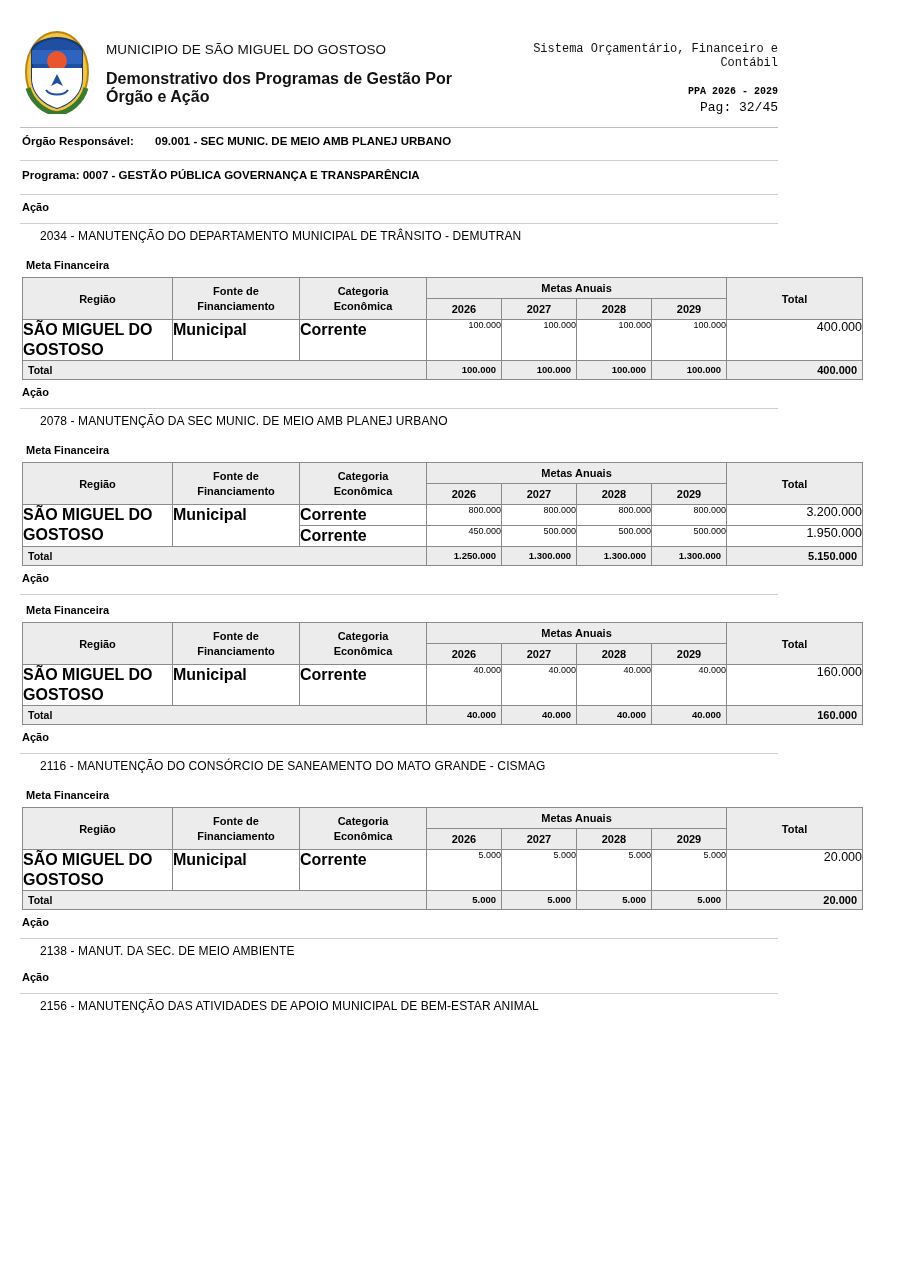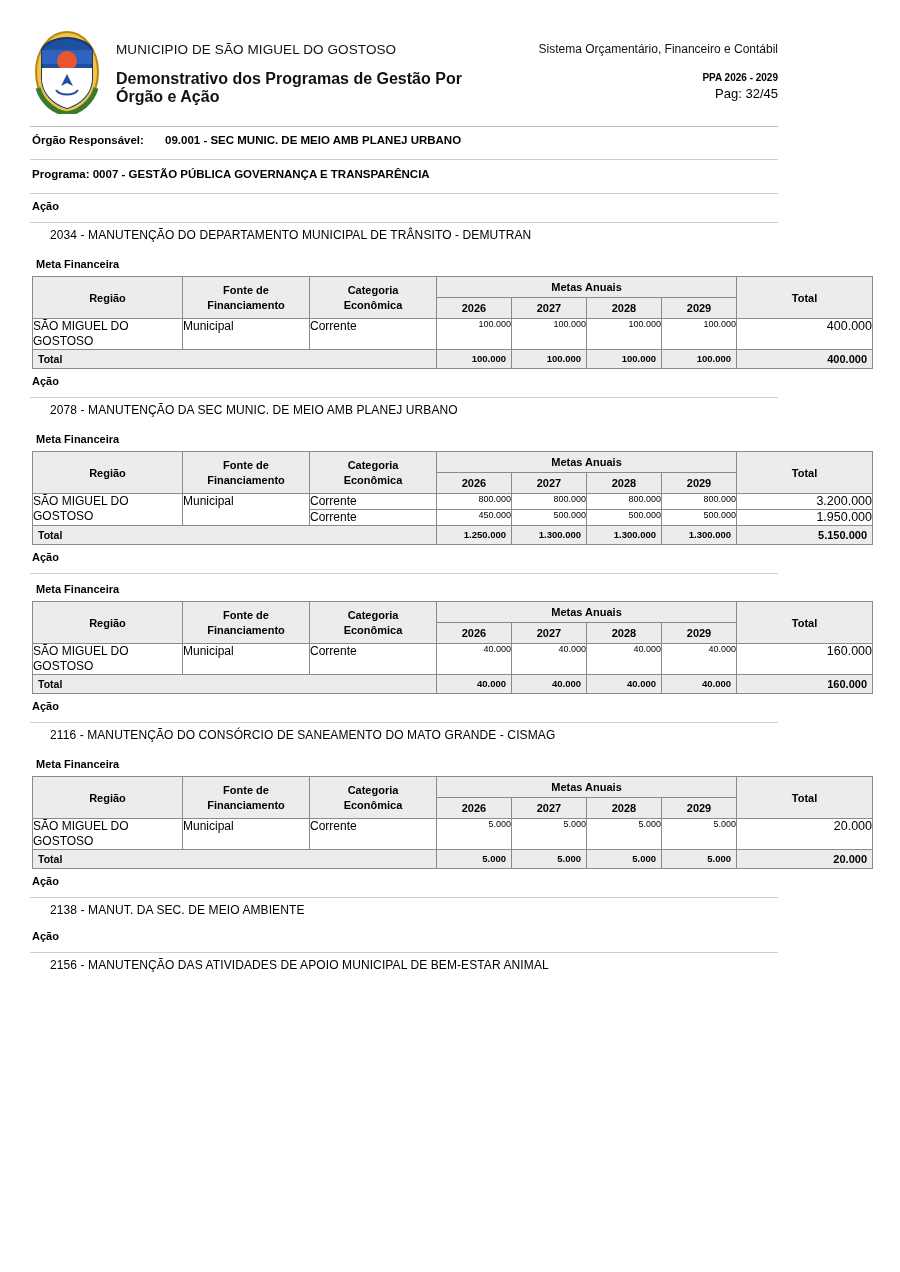--- a/index.html
+++ b/index.html
@@ -11,21 +11,21 @@
     width: 900px;
     min-height: 1272px;
     font-family: "Liberation Sans", sans-serif;
     color: #000000;
     -webkit-font-smoothing: antialiased;
   }
   .page {
     width: 808px;
     min-height: 1272px;
     box-sizing: border-box;
-    padding: 28px 30px 20px 30px;
+    padding: 28px 30px 20px 20px;
     position: relative;
   }
 
   
   .header {
     display: flex;
     align-items: flex-start;
     padding-bottom: 6px;
   }
   .crest {
@@ -50,20 +50,21 @@
   .doc-subtitle {
     font-size: 16px;
     font-weight: bold;
     margin-top: 13px;
     color: #111;
   }
   .header-right {
     flex: 0 0 300px;
     text-align: right;
     padding-top: 14px;
+    font-family: Liberation Mono, monospace;
   }
   .sys-name {
     font-size: 12px;
     color: #111;
   }
   .ppa {
     font-size: 10px;
     font-weight: bold;
     margin-top: 16px;
   }
@@ -125,23 +126,24 @@
     background: #ececec;
     font-size: 11px;
     font-weight: bold;
     text-align: center;
     vertical-align: middle;
     padding: 4px 2px;
   }
   th.th-two-line { line-height: 1.35; }
 
   td.region, td.fonte, td.categoria {
-    font-size: 12px;
+    font-size: 16px;
     padding: 5px 4px 5px 5px;
     line-height: 1.25;
+    font-weight: bold;
   }
   td.year {
     font-size: 9px;
     text-align: right;
     padding: 4px 5px 2px 2px;
     vertical-align: top;
   }
   td.total-cell {
     font-size: 12.5px;
     text-align: right;

